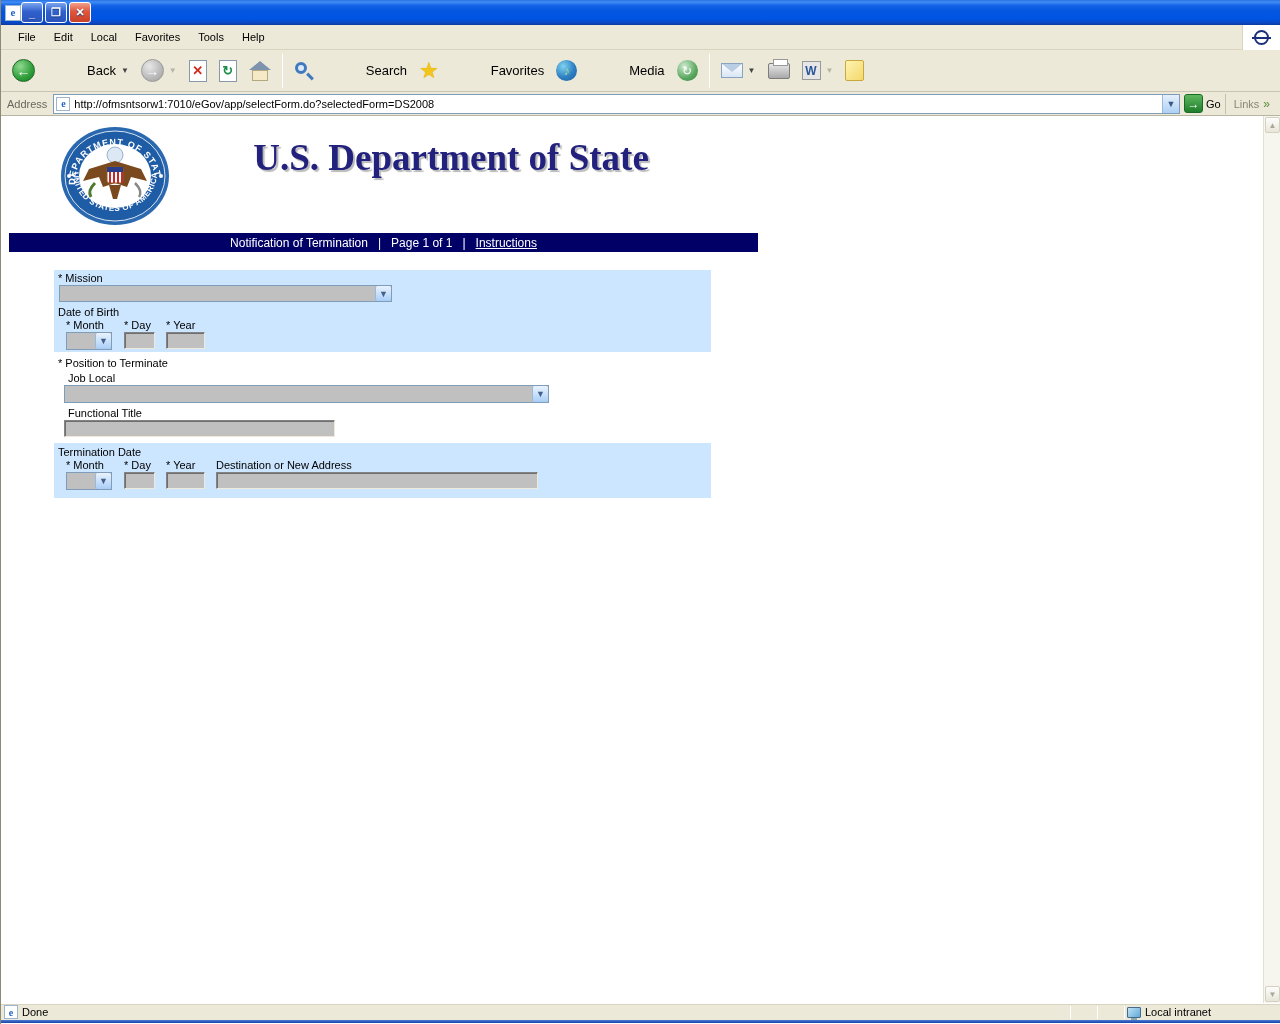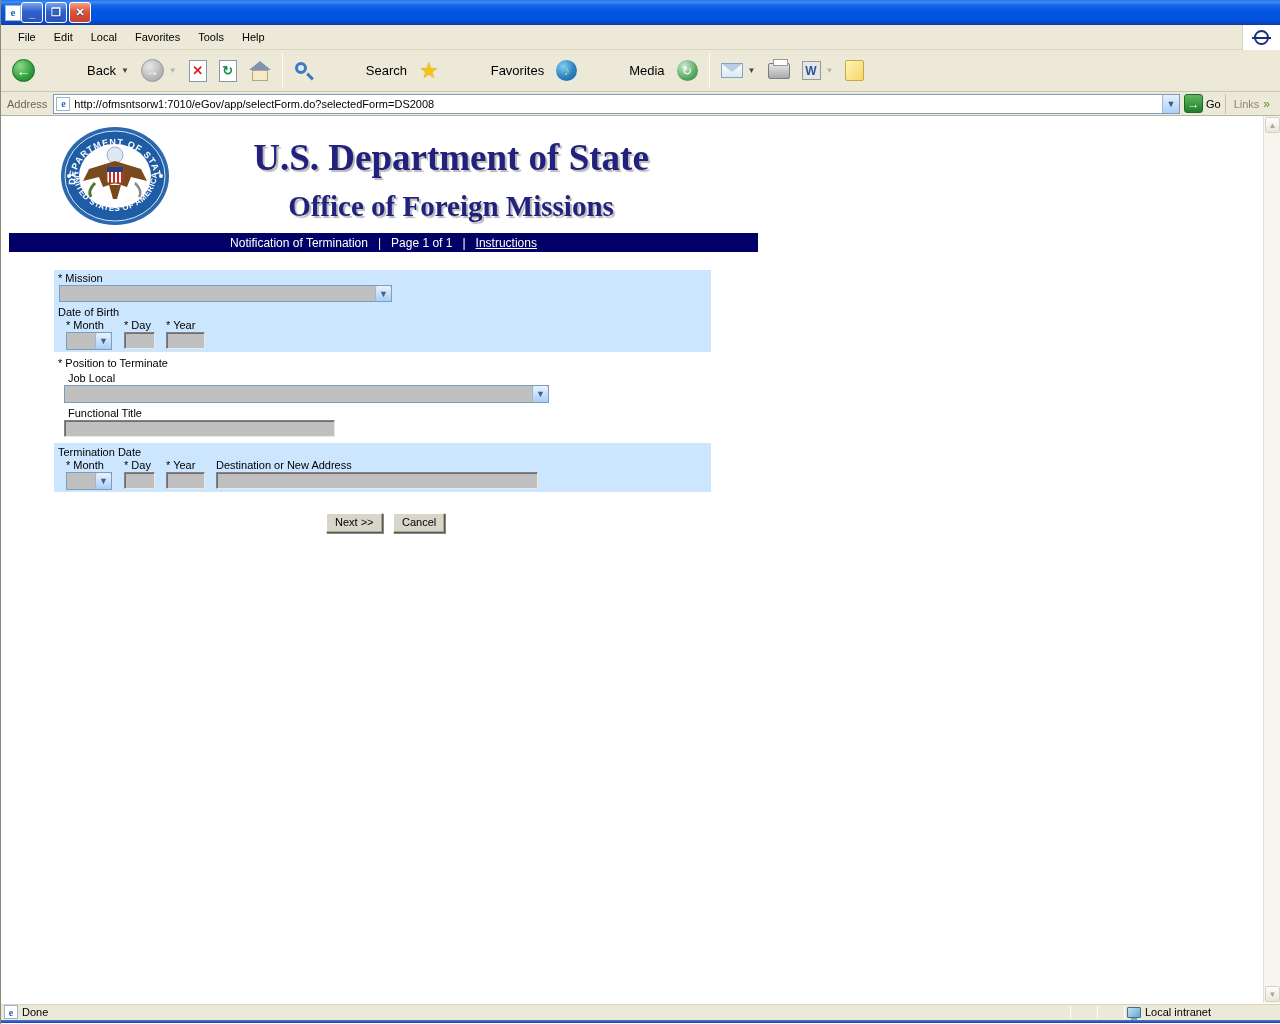--- a/index.html
+++ b/index.html
@@ -249,21 +249,20 @@
         <rect x="50" y="47" width="2" height="11" fill="#c42a2a"></rect>
         <rect x="54" y="47" width="2" height="11" fill="#c42a2a"></rect>
         <rect x="58" y="47" width="2" height="11" fill="#c42a2a"></rect>
         <rect x="62" y="47" width="2" height="11" fill="#c42a2a"></rect>
       </g>
       <path d="M 36,58 q -8,8 -4,14" stroke="#4e7a2e" stroke-width="3" fill="none"></path>
       <path d="M 76,58 q 8,8 4,14" stroke="#888888" stroke-width="2.5" fill="none"></path>
     </svg>
 
     <div class="ht1">U.S. Department of State</div>
-    <div class="ht2">Office of Foreign Missions</div>
 
     <div class="navbar">
       <span>Notification of Termination</span>
       <span>|</span>
       <span>Page 1 of 1</span>
       <span>|</span>
       <a href="#">Instructions</a>
     </div>
 
     <div class="formwrap">
@@ -294,39 +293,35 @@
         <span class="flabel" style="left:4px; top:5px;">* Position to Terminate</span>
         <span class="flabel" style="left:14px; top:20px;">Job Local</span>
         <div class="xp-select" style="left:10px; top:33px; width:485px; height:18px;">
           <span></span>
           <span class="arrowbtn">▼</span>
         </div>
         <span class="flabel" style="left:14px; top:55px;">Functional Title</span>
         <div class="xp-input" style="left:10px; top:68px; width:271px; height:17px;"></div>
       </div>
 
-      <div class="band" style="height:49px;padding-left:8px;">
+      <div class="band" style="height:55px;padding-left:8px;">
         <span class="flabel" style="left:4px; top:3px;">Termination Date</span>
         <span class="flabel" style="left:12px; top:16px;">* Month</span>
         <span class="flabel" style="left:70px; top:16px;">* Day</span>
         <span class="flabel" style="left:112px; top:16px;">* Year</span>
         <span class="flabel" style="left:162px; top:16px;">Destination or New Address</span>
         <div class="xp-select" style="left:12px; top:29px; width:46px; height:18px;">
           <span></span>
           <span class="arrowbtn">▼</span>
         </div>
         <div class="xp-input" style="left:70px; top:29px; width:31px; height:17px;"></div>
         <div class="xp-input" style="left:112px; top:29px; width:39px; height:17px;"></div>
         <div class="xp-input" style="left:162px; top:29px; width:322px; height:17px;"></div>
       </div>
 
-      <div class="btnrow">
-        <div class="xpbtn" style="left:272px;">Next &gt;&gt;</div>
-        <div class="xpbtn" style="left:339px;">Cancel</div>
-      </div>
     </div>
 
     <div class="scrollbar">
       <div class="sb-btn up">▲</div>
       <div class="sb-btn down">▼</div>
     </div>
   </div>
 
   <div class="statusbar">
     <div class="sb-left">

